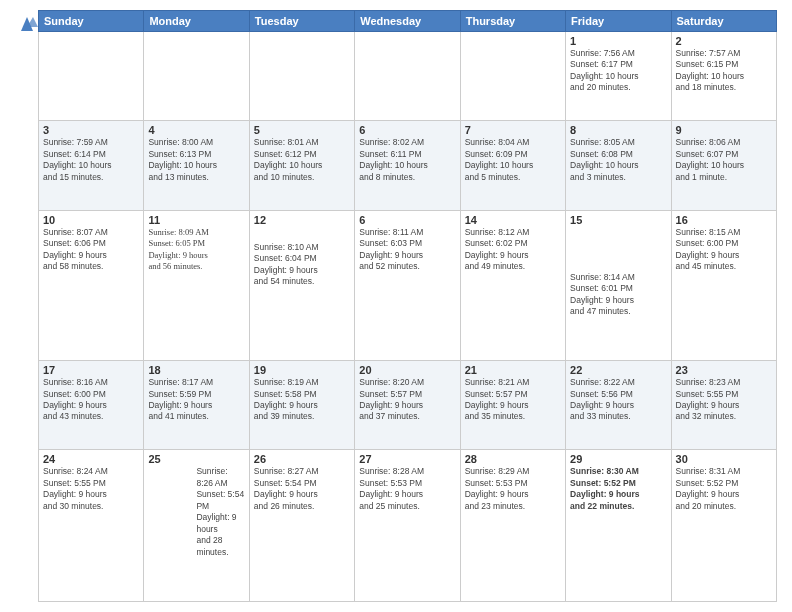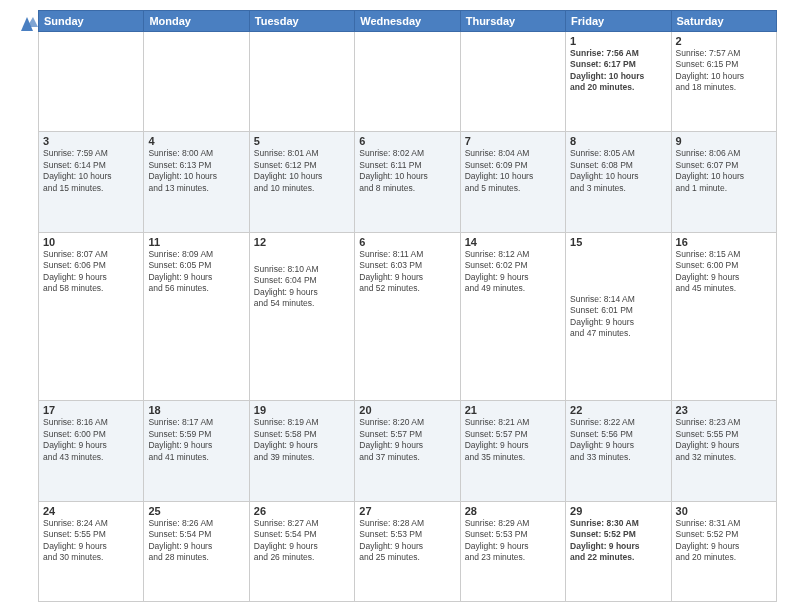--- a/index.html
+++ b/index.html
@@ -142,21 +142,21 @@
     </thead>
     <tbody id="calendar-body">
     <tr>
           <td class="empty"></td>
           <td class="empty"></td>
           <td class="empty"></td>
           <td class="empty"></td>
           <td class="empty"></td>
           <td>
             <span class="day-number">1</span>
-            <div class="day-info" style="white-space: pre-line; font-weight: bold;">Sunrise: 7:56 AM
+            <div class="day-info" style="white-space: pre-line;">Sunrise: 7:56 AM
 Sunset: 6:17 PM
 Daylight: 10 hours
 and 20 minutes.</div>
           </td>
           <td>
             <span class="day-number">2</span>
             <div class="day-info" style="white-space: pre-line;">Sunrise: 7:57 AM
 Sunset: 6:15 PM
 Daylight: 10 hours
 and 18 minutes.</div>
@@ -216,21 +216,21 @@
         <tr>
           <td>
             <span class="day-number">10</span>
             <div class="day-info" style="white-space: pre-line;">Sunrise: 8:07 AM
 Sunset: 6:06 PM
 Daylight: 9 hours
 and 58 minutes.</div>
           </td>
           <td>
             <span class="day-number">11</span>
-            <div class="day-info" style="white-space: pre-line;">Sunrise: 8:09 AM
+            <div class="day-info" style="white-space: pre-line; font-family: Liberation Serif, serif;">Sunrise: 8:09 AM
 Sunset: 6:05 PM
 Daylight: 9 hours
 and 56 minutes.</div>
           </td>
           <td>
             <span class="day-number">12</span>
             <div class="day-info" style="white-space: pre-line; margin-top: 16px;">Sunrise: 8:10 AM
 Sunset: 6:04 PM
 Daylight: 9 hours
 and 54 minutes.</div>
@@ -318,21 +318,21 @@
         <tr>
           <td>
             <span class="day-number">24</span>
             <div class="day-info" style="white-space: pre-line;">Sunrise: 8:24 AM
 Sunset: 5:55 PM
 Daylight: 9 hours
 and 30 minutes.</div>
           </td>
           <td>
             <span class="day-number">25</span>
-            <div class="day-info" style="white-space: pre-line;">Sunrise: 8:26 AM
+            <div class="day-info" style="white-space: pre-line; margin-left: 48px;">Sunrise: 8:26 AM
 Sunset: 5:54 PM
 Daylight: 9 hours
 and 28 minutes.</div>
           </td>
           <td>
             <span class="day-number">26</span>
             <div class="day-info" style="white-space: pre-line;">Sunrise: 8:27 AM
 Sunset: 5:54 PM
 Daylight: 9 hours
 and 26 minutes.</div>

